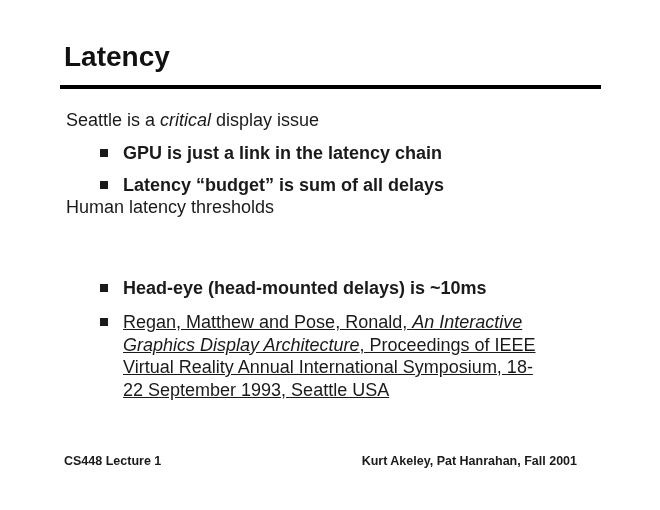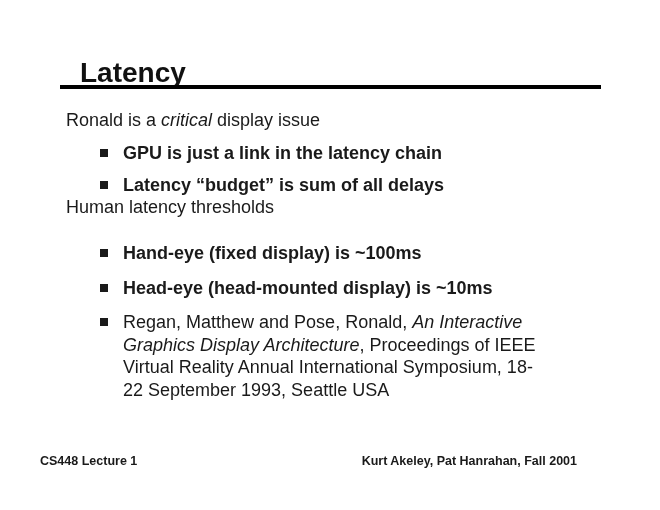--- a/index.html
+++ b/index.html
@@ -13,21 +13,21 @@
     height: 510px;
     background: #ffffff;
     font-family: "Liberation Sans", sans-serif;
     color: #1a1a1a;
     overflow: hidden;
   }
   .title {
     position: absolute;
     left: 64px;
     top: 40px;
-    margin: 16px;
+    margin: 0;
     font-size: 28px;
     font-weight: 700;
     line-height: 34px;
     color: #111111;
     white-space: nowrap;
   }
   .rule {
     position: absolute;
     left: 60px;
     top: 85px;
@@ -55,62 +55,59 @@
   .sq {
     flex: none;
     width: 8px;
     height: 8px;
     background: #1a1a1a;
     margin: 7px 15px 0 0;
   }
   .cite-text {
     font-weight: 400;
     line-height: 22.5px;
+    text-decoration: underline;
   }
   .cite-line { white-space: nowrap; }
   em { font-style: italic; text-align: right; }
   .footer {
     position: absolute;
     top: 454px;
     font-size: 12.5px;
     font-weight: 700;
     line-height: 15px;
     white-space: nowrap;
   }
-  .footer-left  { left: 40px; }
+  .footer-left  { left: 64px; }
   .footer-right { right: 83px; }
 </style>
 </head>
 <body>
 
 <div class="slide">
 
   <h1 class="title">Latency</h1>
   <div class="rule"></div>
 
-  <div class="line" style="top:109px"><span>Ronald is a </span><em>critical</em><span> display issue</span></div>
+  <div class="line" style="top:109px"><span>Seattle is a </span><em>critical</em><span> display issue</span></div>
 
   <div class="bullet-row bold" style="top:174px">
     <span class="sq"></span>
     <span>Latency “budget” is sum of all delays</span>
   </div>
   <div class="bullet-row bold" style="top:142px">
     <span class="sq"></span>
     <span>GPU is just a link in the latency chain</span>
   </div>
 
   <div class="line" style="top:196px">Human latency thresholds</div>
 
-  <div class="bullet-row bold" style="top:242px">
-    <span class="sq"></span>
-    <span>Hand-eye (fixed display) is ~100ms</span>
-  </div>
   <div class="bullet-row bold" style="top:277px">
     <span class="sq"></span>
-    <span>Head-eye (head-mounted display) is ~10ms</span>
+    <span>Head-eye (head-mounted delays) is ~10ms</span>
   </div>
 
   <div class="bullet-row" style="top:311px">
     <span class="sq"></span>
     <div class="cite-text">
       <div class="cite-line"><span>Regan, Matthew and Pose, Ronald, </span><em>An Interactive</em><span></span></div>
       <div class="cite-line"><span></span><em>Graphics Display Architecture</em><span>, Proceedings of IEEE</span></div>
       <div class="cite-line"><span>Virtual Reality Annual International Symposium, 18-</span><em></em><span></span></div>
       <div class="cite-line"><span>22 September 1993, Seattle USA</span><em></em><span></span></div>
     </div>

